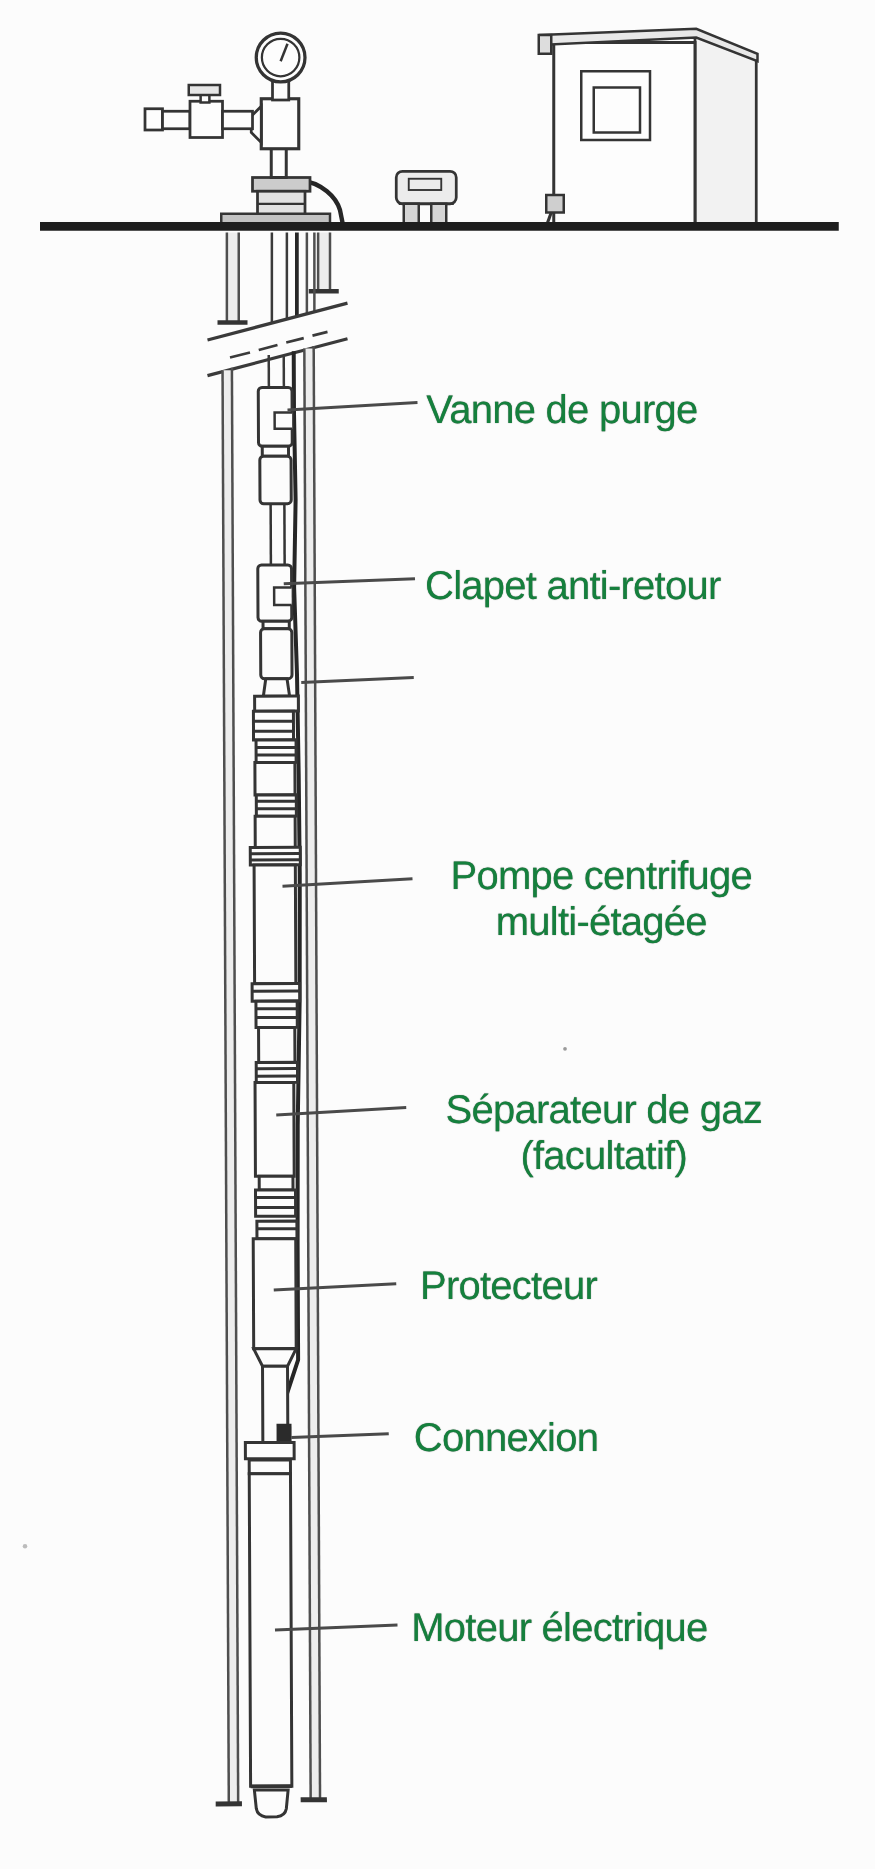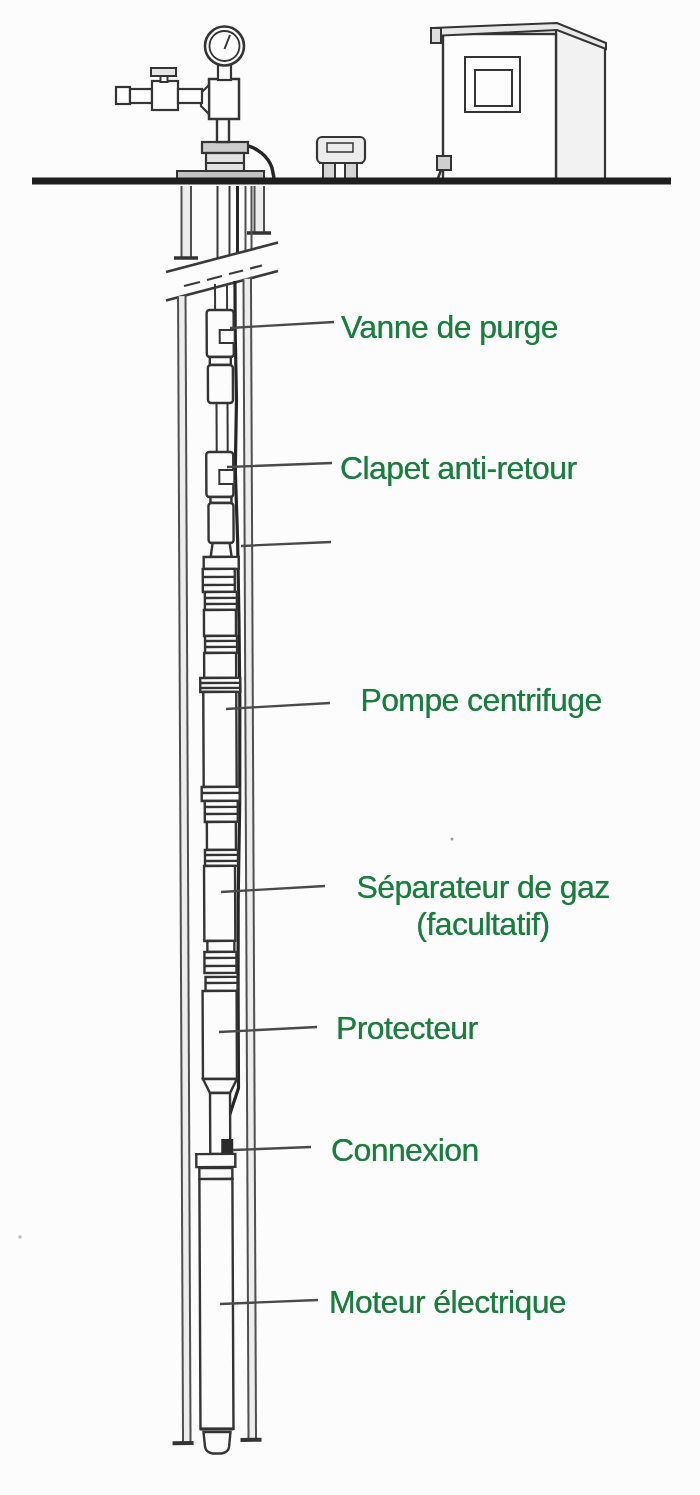--- a/index.html
+++ b/index.html
@@ -212,20 +212,21 @@
     <circle cx="452" cy="839" r="1.5" fill="#9a9a9a" stroke="none"></circle>
     <circle cx="20" cy="1237" r="1.8" fill="#bcbcbc" stroke="none"></circle>
   </g>
 </svg>
 
 <div class="label" style="left:341px; top:309px;">Vanne de purge</div>
 <div class="label" style="left:340px; top:450px;">Clapet anti-retour</div>
 
 <div class="label centered" style="left:332px; top:682px; width:246px;">
   <div>Pompe centrifuge</div>
+  <div>multi-étagée</div>
 </div>
 
 <div class="label centered" style="left:330px; top:869px; width:254px;">
   <div>Séparateur de gaz</div>
   <div>(facultatif)</div>
 </div>
 
 <div class="label" style="left:336px; top:1010px;">Protecteur</div>
 <div class="label" style="left:331px; top:1132px;text-align:right;">Connexion</div>
 <div class="label" style="left:329px; top:1284px;text-align:right;">Moteur électrique</div>

